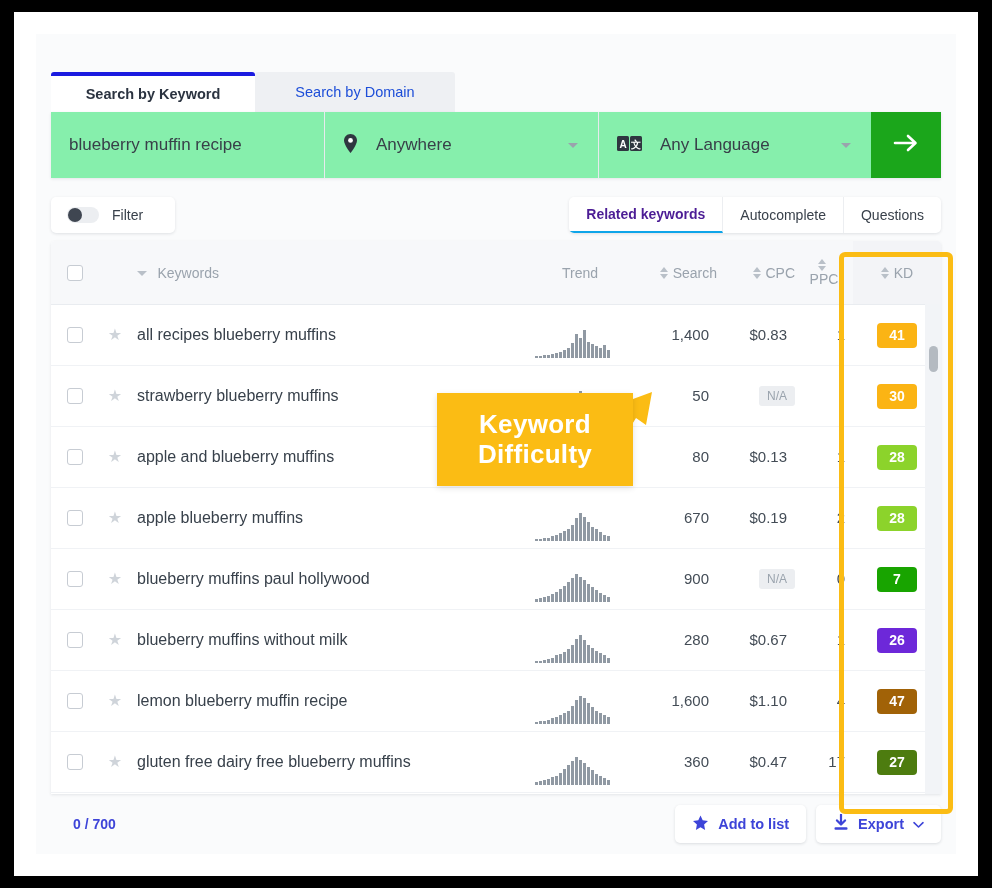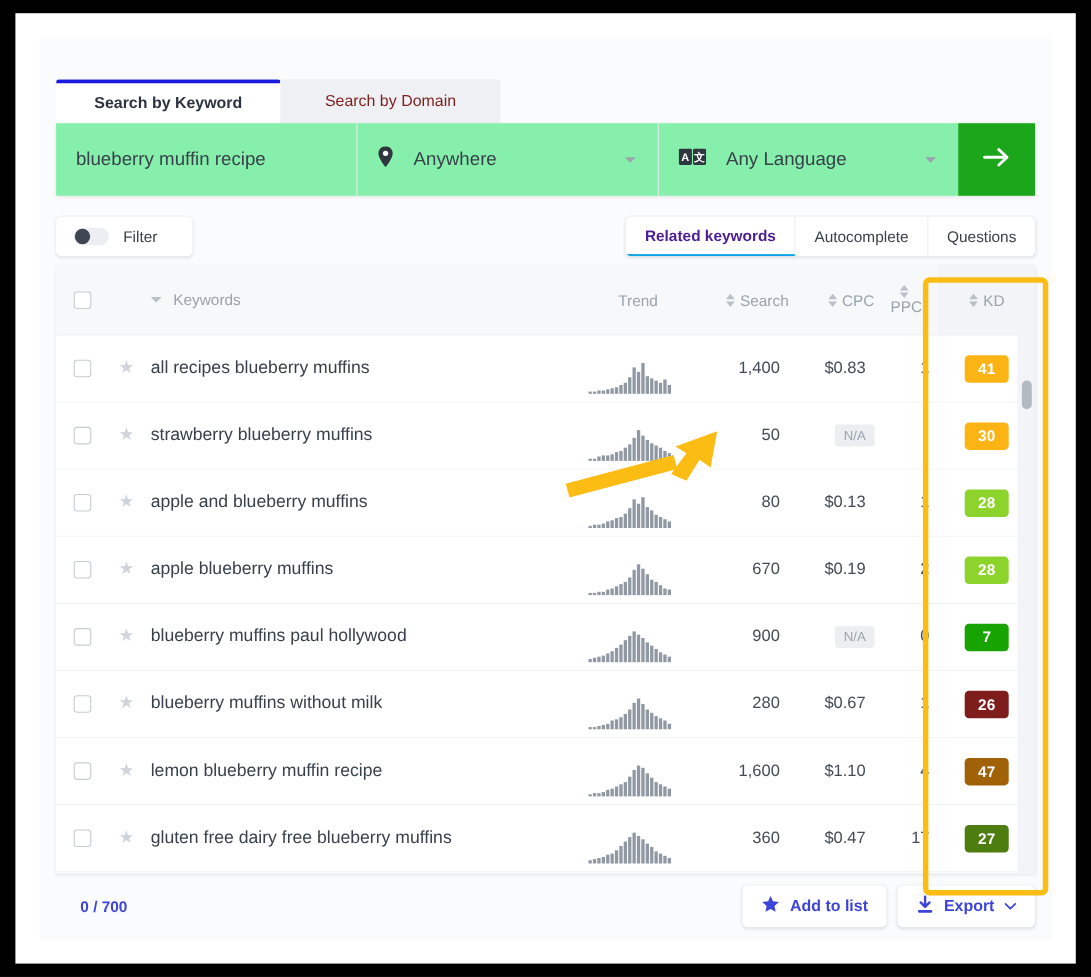--- a/index.html
+++ b/index.html
@@ -54,21 +54,21 @@
   }
   .tab {
     height: 40px;
     box-sizing: border-box;
     display: flex;
     align-items: center;
     justify-content: center;
     font-size: 14.5px;
     cursor: pointer;
     background: #eef0f3;
-    color: #7f1d1d;
+    color: #1d4ed8;
     width: 200px;
     border-radius: 3px 3px 0 0;
   }
   .tab.active {
     background: #ffffff;
     color: #2b3340;
     font-weight: bold;
     border-top: 4px solid #1b1be0;
     width: 204px;
   }
@@ -781,21 +781,21 @@
                 <i style="height:12px"></i>
                 <i style="height:10px"></i>
                 <i style="height:8px"></i>
                 <i style="height:5px"></i>
               </span>
             </div>
             <div class="c-search"><span class="num">280</span></div>
             <div class="c-cpc"><span class="num">$0.67</span></div>
             <div class="c-ppc"><span class="num">1</span></div>
             <div class="c-kd">
-              <span class="kd-badge" style="background:#7f1d1d">26</span>
+              <span class="kd-badge" style="background:#6d28d9">26</span>
             </div>
           </div>
           <div class="row">
             <div class="c-check">
               <span class="checkbox"></span>
             </div>
             <div class="c-star">
               <span class="star">★</span>
             </div>
             <div class="c-kw"><span class="kw-text">lemon blueberry muffin recipe</span></div>
@@ -902,15 +902,19 @@
       </div>
     </div>
 
     <div class="kd-highlight"></div>
 
     <svg class="arrow-svg" viewBox="0 0 380 90">
       <path d="M10 62 L108 36" stroke="#FBBC14" stroke-width="13" stroke-linecap="butt" fill="none"></path>
       <path d="M146 8 L108 22 L118 28 L104 47 L118 53 L130 34 L140 41 Z" fill="#FBBC14"></path>
     </svg>
 
+    <div class="callout">
+      <span>Keyword</span>
+      <span>Difficulty</span>
+    </div>
 
   </div>
 </div>
 
 </body></html>

